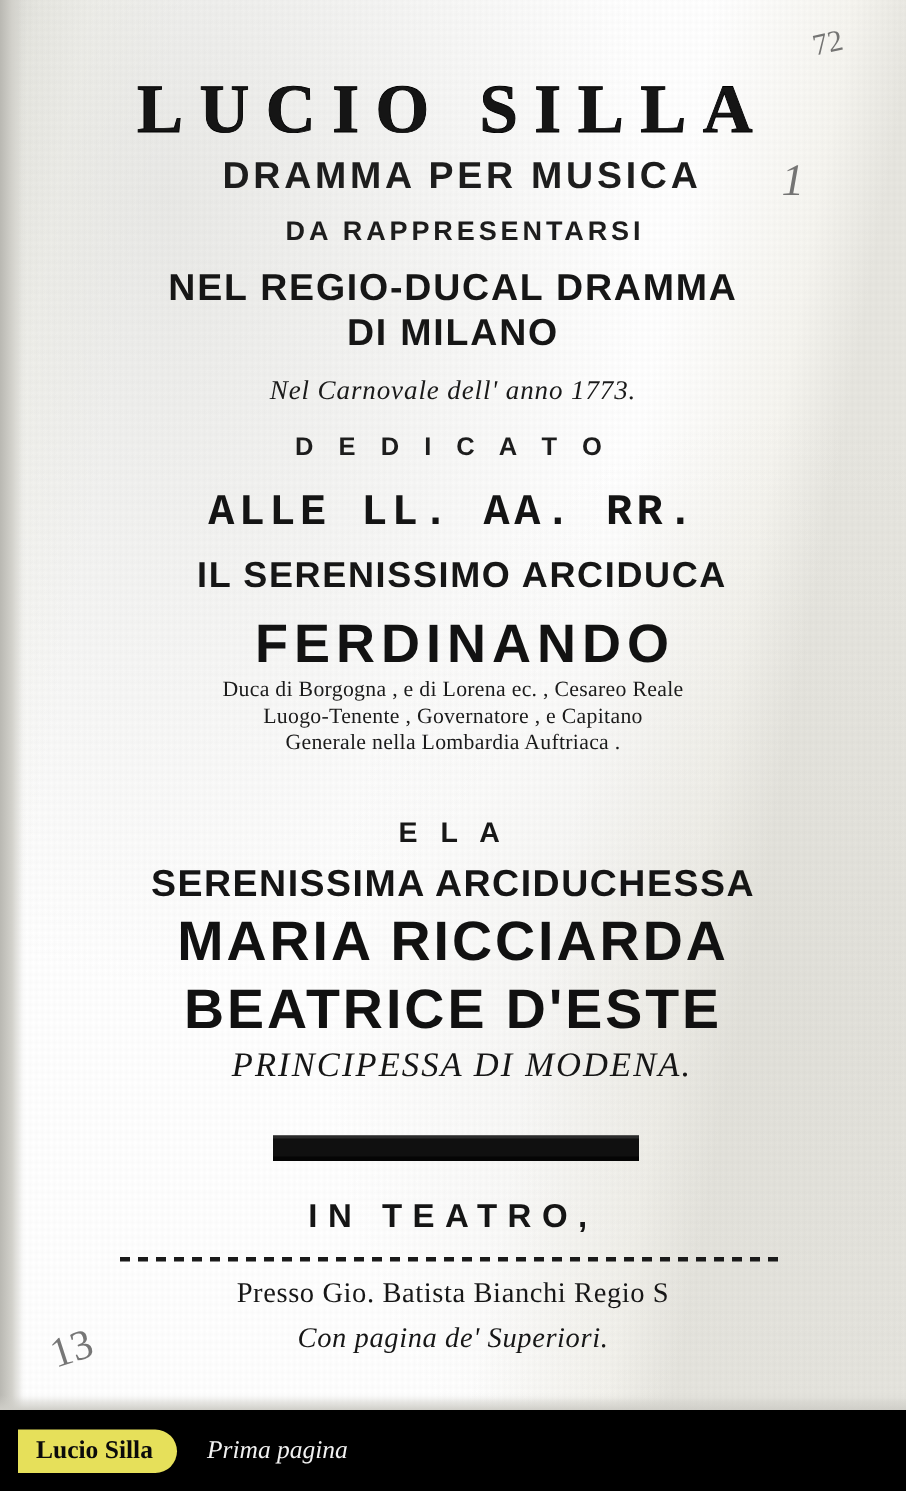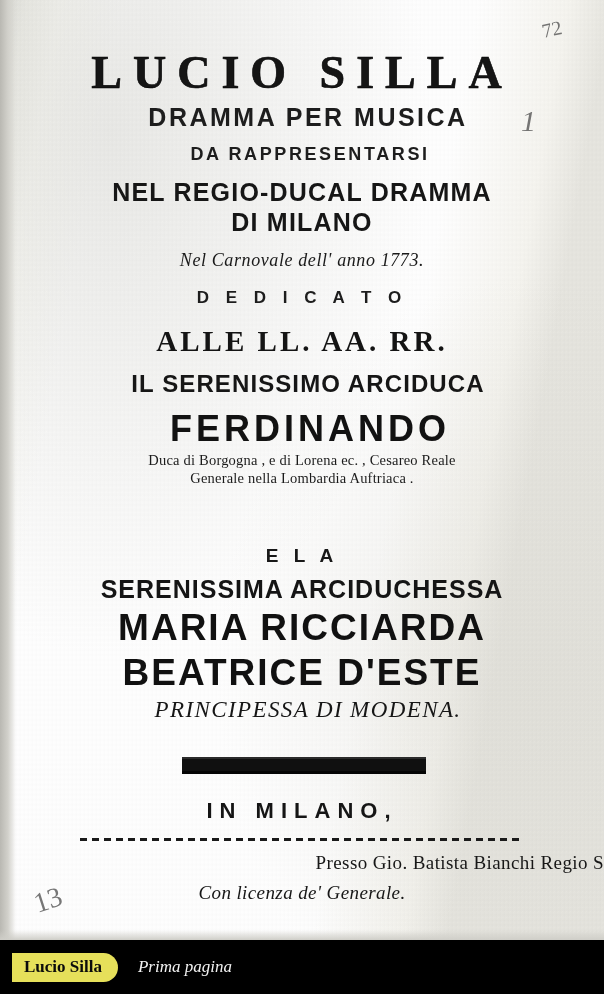--- a/index.html
+++ b/index.html
@@ -116,21 +116,21 @@
     color: #1a1a1a;
   }
   .t-dedic {
     position: absolute; top: 288px; left: 0; right: 0;
     font-family: "Liberation Sans", sans-serif;
     font-size: 17px; font-weight: 600; letter-spacing: 6px;
     color: #1d1d1d;
   }
   .t-alle {
     position: absolute; top: 325px; left: 0; right: 0;
-    font-family: Liberation Serif, serif;
+    font-family: Liberation Mono, monospace;
     font-size: 29px; font-weight: 700; letter-spacing: 3px;
     color: #141414;
   }
   .t-sersmo {
     position: absolute; top: 370px; left: 0; right: 0;
     font-family: "Liberation Sans", sans-serif;
     font-size: 24px; font-weight: 600; letter-spacing: 1.1px;
     color: #161616;
     padding-left: 12px;
   }
@@ -200,21 +200,20 @@
     left: 80px;
     width: 444px;
     height: 3px;
     background: repeating-linear-gradient(90deg, #1a1a1a 0px, #1a1a1a 7px, rgba(255,255,255,0) 7px, rgba(255,255,255,0) 12px);
   }
   .t-printer {
     position: absolute; top: 852px; left: 0; right: 0;
     font-family: "Liberation Serif", serif;
     font-size: 19px; letter-spacing: 0.4px;
     color: #171717;
-    text-align: right;
   }
   .t-licenza {
     position: absolute; top: 882px; left: 0; right: 0;
     font-family: "Liberation Serif", serif;
     font-style: italic;
     font-size: 19px; letter-spacing: 0.4px;
     color: #171717;
   }
   
   .hand {
@@ -309,37 +308,38 @@
       <div class="ln t-theatre1">NEL REGIO-DUCAL DRAMMA</div>
       <div class="ln t-theatre2">DI MILANO</div>
       <div class="ln t-year">Nel Carnovale dell' anno 1773.</div>
       <div class="ln t-dedic">D E D I C A T O</div>
       <div class="ln t-alle">ALLE LL. AA. RR.</div>
       <div class="ln t-sersmo">IL SERENISSIMO ARCIDUCA</div>
       <div class="ln t-ferdinando">FERDINANDO</div>
 
       <div class="t-titles">
         <span class="ln">Duca di Borgogna , e di Lorena ec. , Cesareo Reale</span>
+        <span class="ln">Luogo-Tenente , Governatore , e Capitano</span>
         <span class="ln">Generale nella Lombardia Auftriaca .</span>
       </div>
 
       <div class="ln t-ela">E  L A</div>
       <div class="ln t-arciduchessa">SERENISSIMA ARCIDUCHESSA</div>
       <div class="ln t-maria">MARIA RICCIARDA</div>
       <div class="ln t-beatrice">BEATRICE D'ESTE</div>
       <div class="ln t-principessa">PRINCIPESSA DI MODENA.</div>
 
       <div class="rule-thick"></div>
 
-      <div class="ln t-inmilano">IN MILANO,</div>
+      <div class="ln t-inmilano">IN TEATRO,</div>
 
       <div class="rule-dash"></div>
 
       <div class="ln t-printer">Presso Gio. Batista Bianchi Regio S</div>
-      <div class="ln t-licenza">Con licenza de' Generale.</div>
+      <div class="ln t-licenza">Con pagina de' Superiori.</div>
     </div>
 
     <div class="hand hand-tr">72</div>
     <div class="hand hand-1">1</div>
     <div class="hand hand-bl">13</div>
 
   </div>
 
   <div class="caption-bar">
     <span class="caption-pill">

